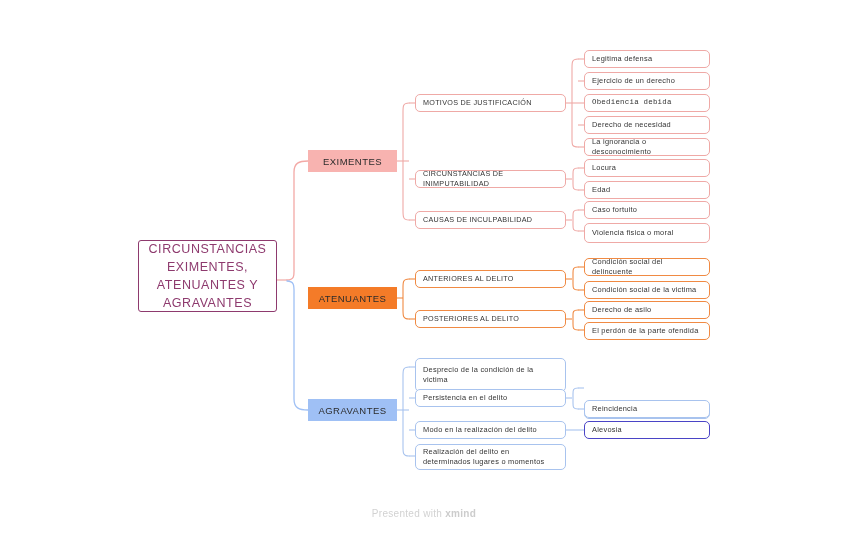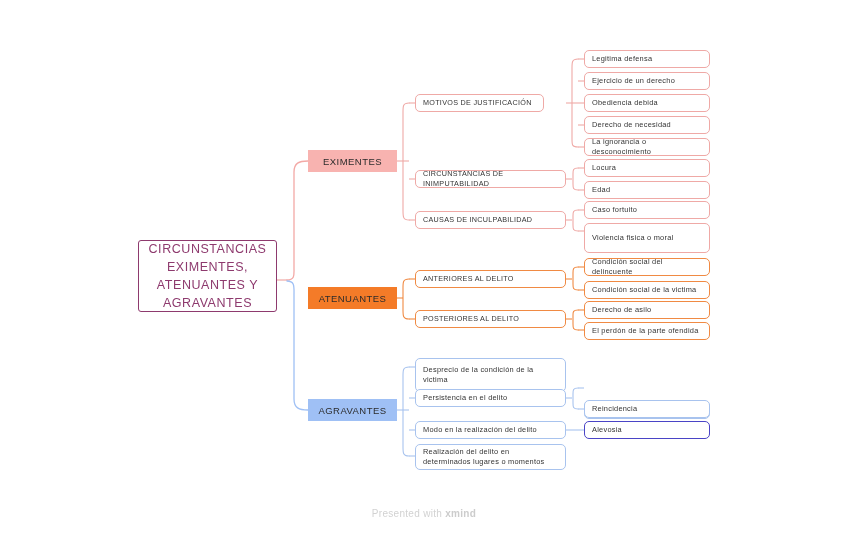--- a/index.html
+++ b/index.html
@@ -181,59 +181,59 @@
   </div>
 
   <div class="node pill atenuantes" style="left:308px; top:287px; width:89px; height:22px;">
     <span class="txt">ATENUANTES</span>
   </div>
 
   <div class="node pill agravantes" style="left:308px; top:399px; width:89px; height:22px;">
     <span class="txt">AGRAVANTES</span>
   </div>
 
-  <div class="node box lvl2 pinkline" style="left:415px; top:94px; width:129px; height:18px;">
+  <div class="node box lvl2 pinkline" style="left:415px; top:94px; width:151px; height:18px;">
     <span class="txt">MOTIVOS DE JUSTIFICACIÓN</span>
   </div>
 
   <div class="node box lvl2 pinkline" style="left:415px; top:170px; width:151px; height:18px;">
     <span class="txt">CIRCUNSTANCIAS DE INIMPUTABILIDAD</span>
   </div>
 
   <div class="node box lvl2 pinkline" style="left:415px; top:211px; width:151px; height:18px;">
     <span class="txt">CAUSAS DE INCULPABILIDAD</span>
   </div>
 
   <div class="node box pinkline" style="left:584px; top:50px; width:126px; height:18px;">
     <span class="txt">Legitima defensa</span>
   </div>
   <div class="node box pinkline" style="left:584px; top:72px; width:126px; height:18px;">
     <span class="txt">Ejercicio de un derecho</span>
   </div>
-  <div class="node box pinkline" style="left:584px; top:94px; width:126px; height:18px;">
+  <div class="node box pinkline" style="left:584px; top:94px; width:126px; height:18px;font-family:Liberation Mono, monospace;">
     <span class="txt">Obediencia debida</span>
   </div>
   <div class="node box pinkline" style="left:584px; top:116px; width:126px; height:18px;">
     <span class="txt">Derecho de necesidad</span>
   </div>
   <div class="node box pinkline" style="left:584px; top:138px; width:126px; height:18px;">
     <span class="txt">La ignorancia o desconocimiento</span>
   </div>
 
   <div class="node box pinkline" style="left:584px; top:159px; width:126px; height:18px;">
     <span class="txt">Locura</span>
   </div>
   <div class="node box pinkline" style="left:584px; top:181px; width:126px; height:18px;">
     <span class="txt">Edad</span>
   </div>
 
   <div class="node box pinkline" style="left:584px; top:201px; width:126px; height:18px;">
     <span class="txt">Caso fortuito</span>
   </div>
-  <div class="node box pinkline" style="left:584px; top:223px; width:126px; height:30px;text-align:right;">
+  <div class="node box pinkline" style="left:584px; top:223px; width:126px; height:20px;text-align:right;">
     <span class="txt">Violencia fisica o moral</span>
   </div>
 
   <div class="node box lvl2 orangeline" style="left:415px; top:270px; width:151px; height:18px;">
     <span class="txt">ANTERIORES AL DELITO</span>
   </div>
   <div class="node box orangeline" style="left:584px; top:258px; width:126px; height:18px;">
     <span class="txt">Condición social del delincuente</span>
   </div>
 

